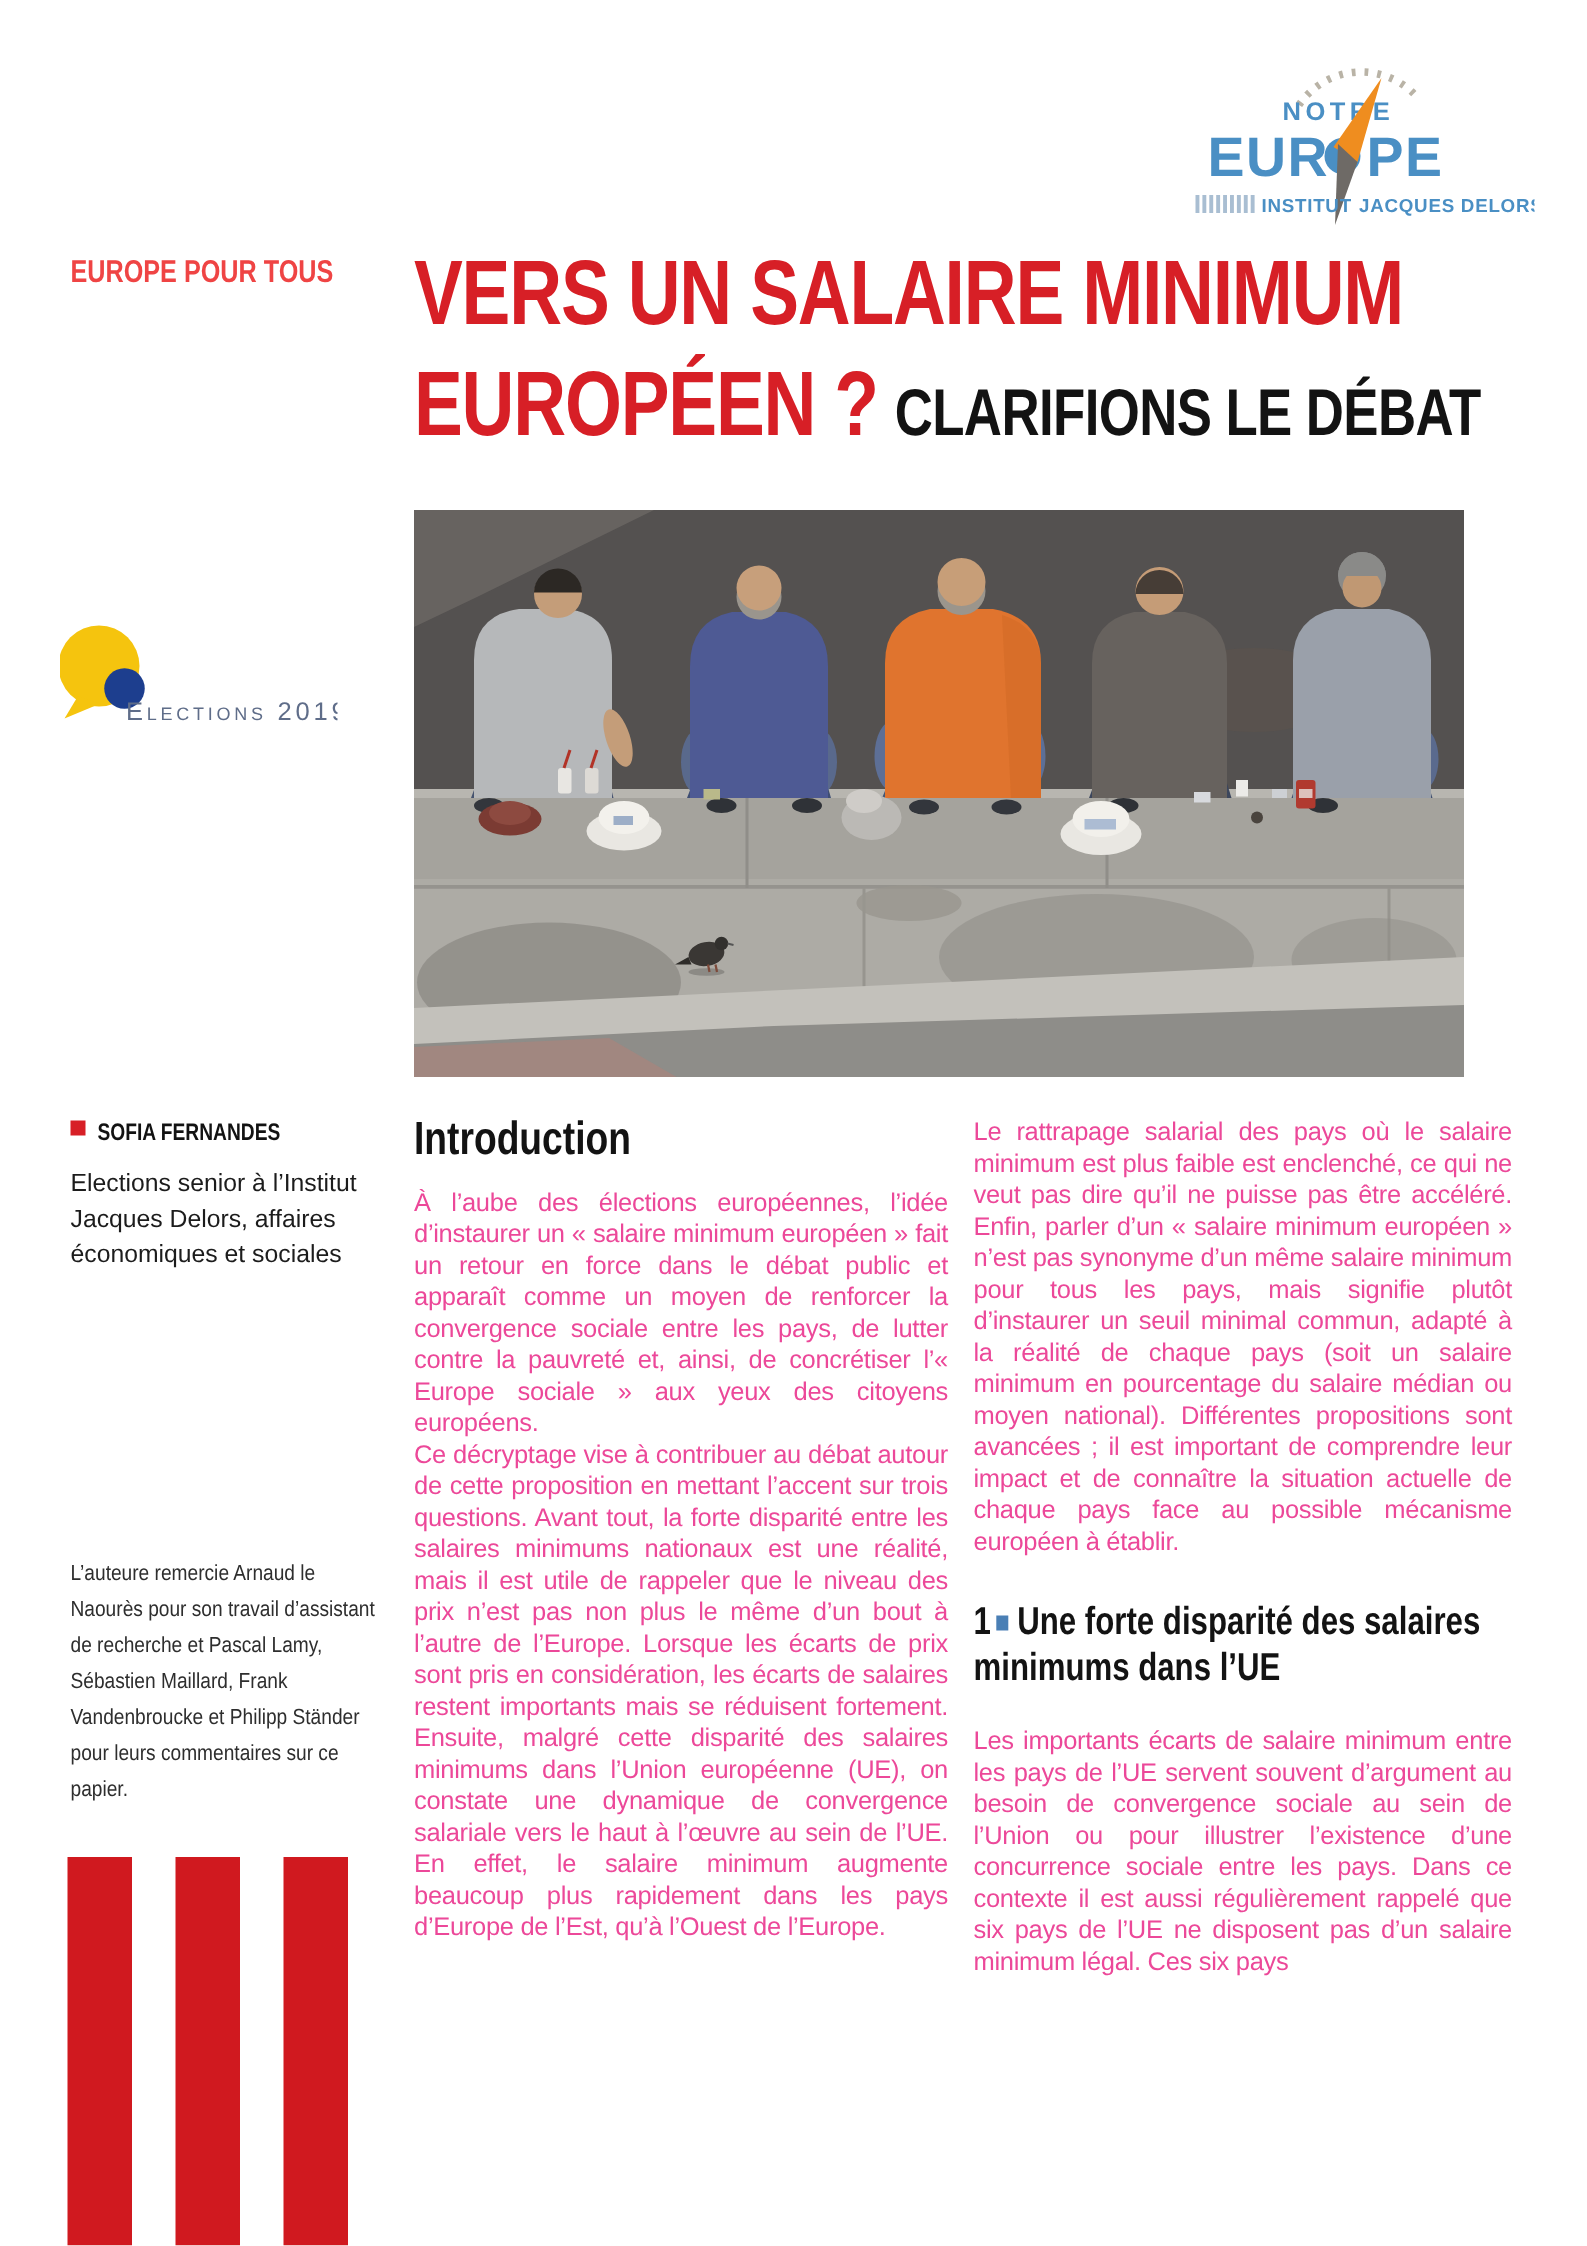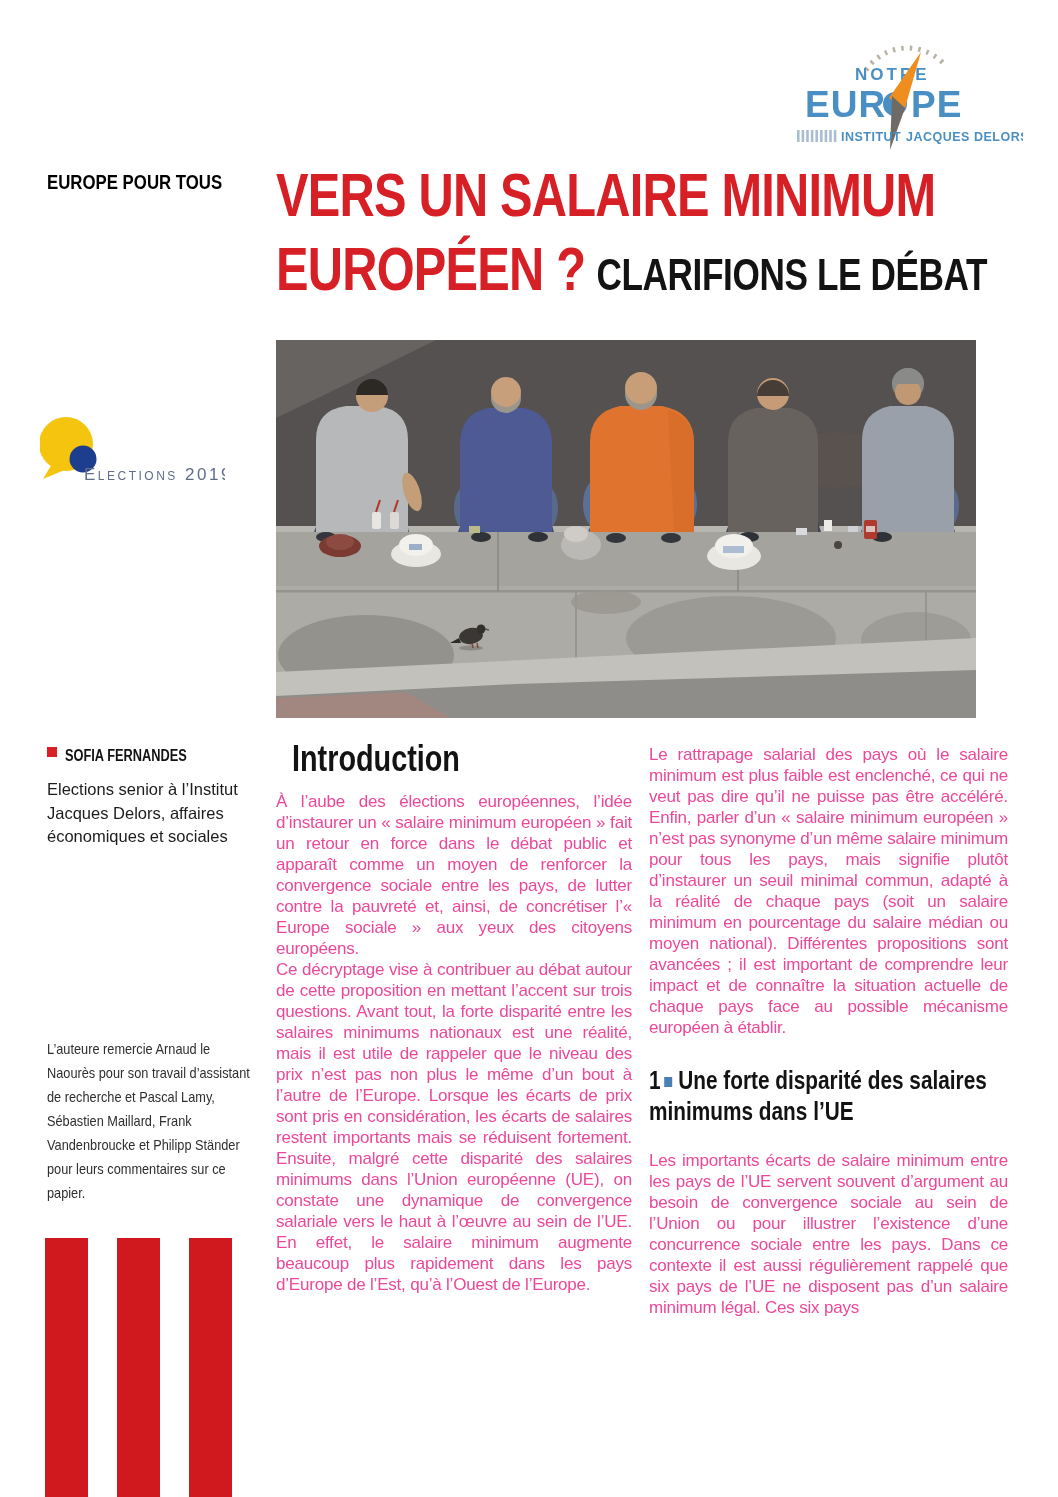--- a/index.html
+++ b/index.html
@@ -12,21 +12,21 @@
   
   .brand-logo{position:absolute;left:793px;top:38px;}
   svg text{font-family:"Liberation Sans",sans-serif;}
   .brand-notre{font-size:17px;font-weight:bold;fill:#4a8fc4;letter-spacing:3px;}
   .brand-europe{font-size:37px;font-weight:bold;fill:#4a8fc4;letter-spacing:1px;}
   .brand-inst{font-size:12.5px;font-weight:bold;fill:#4a8fc4;letter-spacing:.5px;}
 
   
   .kicker{position:absolute;left:47px;top:170px;}
   .k-line{height:37px;font-weight:bold;font-size:21px;color:#121212;}
-  .k-line.red{color:#000000;}
+  .k-line.red{color:#ef4444;}
 
   
   .title{position:absolute;left:276px;top:163px;margin:0;font-weight:bold;}
   .t-line{line-height:64px;white-space:nowrap;}
   .t-big{font-size:61px;color:#d71f26;letter-spacing:-1px;}
   .t-sub{font-size:44px;color:#131313;margin-left:14px;letter-spacing:-.5px;}
 
   
   .elections{position:absolute;left:40px;top:415px;}
   .badge-text{font-size:17px;letter-spacing:2.5px;fill:#5f6d89;font-variant:small-caps;}
@@ -48,21 +48,21 @@
   
   .bars{position:absolute;left:45px;top:1238px;display:flex;gap:29px;}
   .bar{width:43px;height:260px;background:#d0191f;}
 
   
   .col{position:absolute;top:744px;}
   .col1{left:276px;width:356px;}
   .col2{left:649px;width:359px;}
   .col p{margin:0;text-align:justify;font-size:17px;line-height:21px;
          letter-spacing:-.2px;color:#ec4899;}
-  .h-intro{margin:0 0 17px 16px;font-size:36px;line-height:30px;color:#131313;}
+  .h-intro{margin:0 0 17px 0;font-size:31px;line-height:30px;color:#131313;}
   .h-sec{margin:27px 0 23px 0;width:450px;transform:scaleX(.8);transform-origin:0 0;
          font-size:26px;line-height:31px;font-weight:bold;color:#131313;}
   .sec-square{display:inline-block;width:10px;height:10px;background:#4a7fb5;
               margin:0 7px 2px 5px;}
 </style>
 </head>
 <body>
 
 <div class="page">
 

